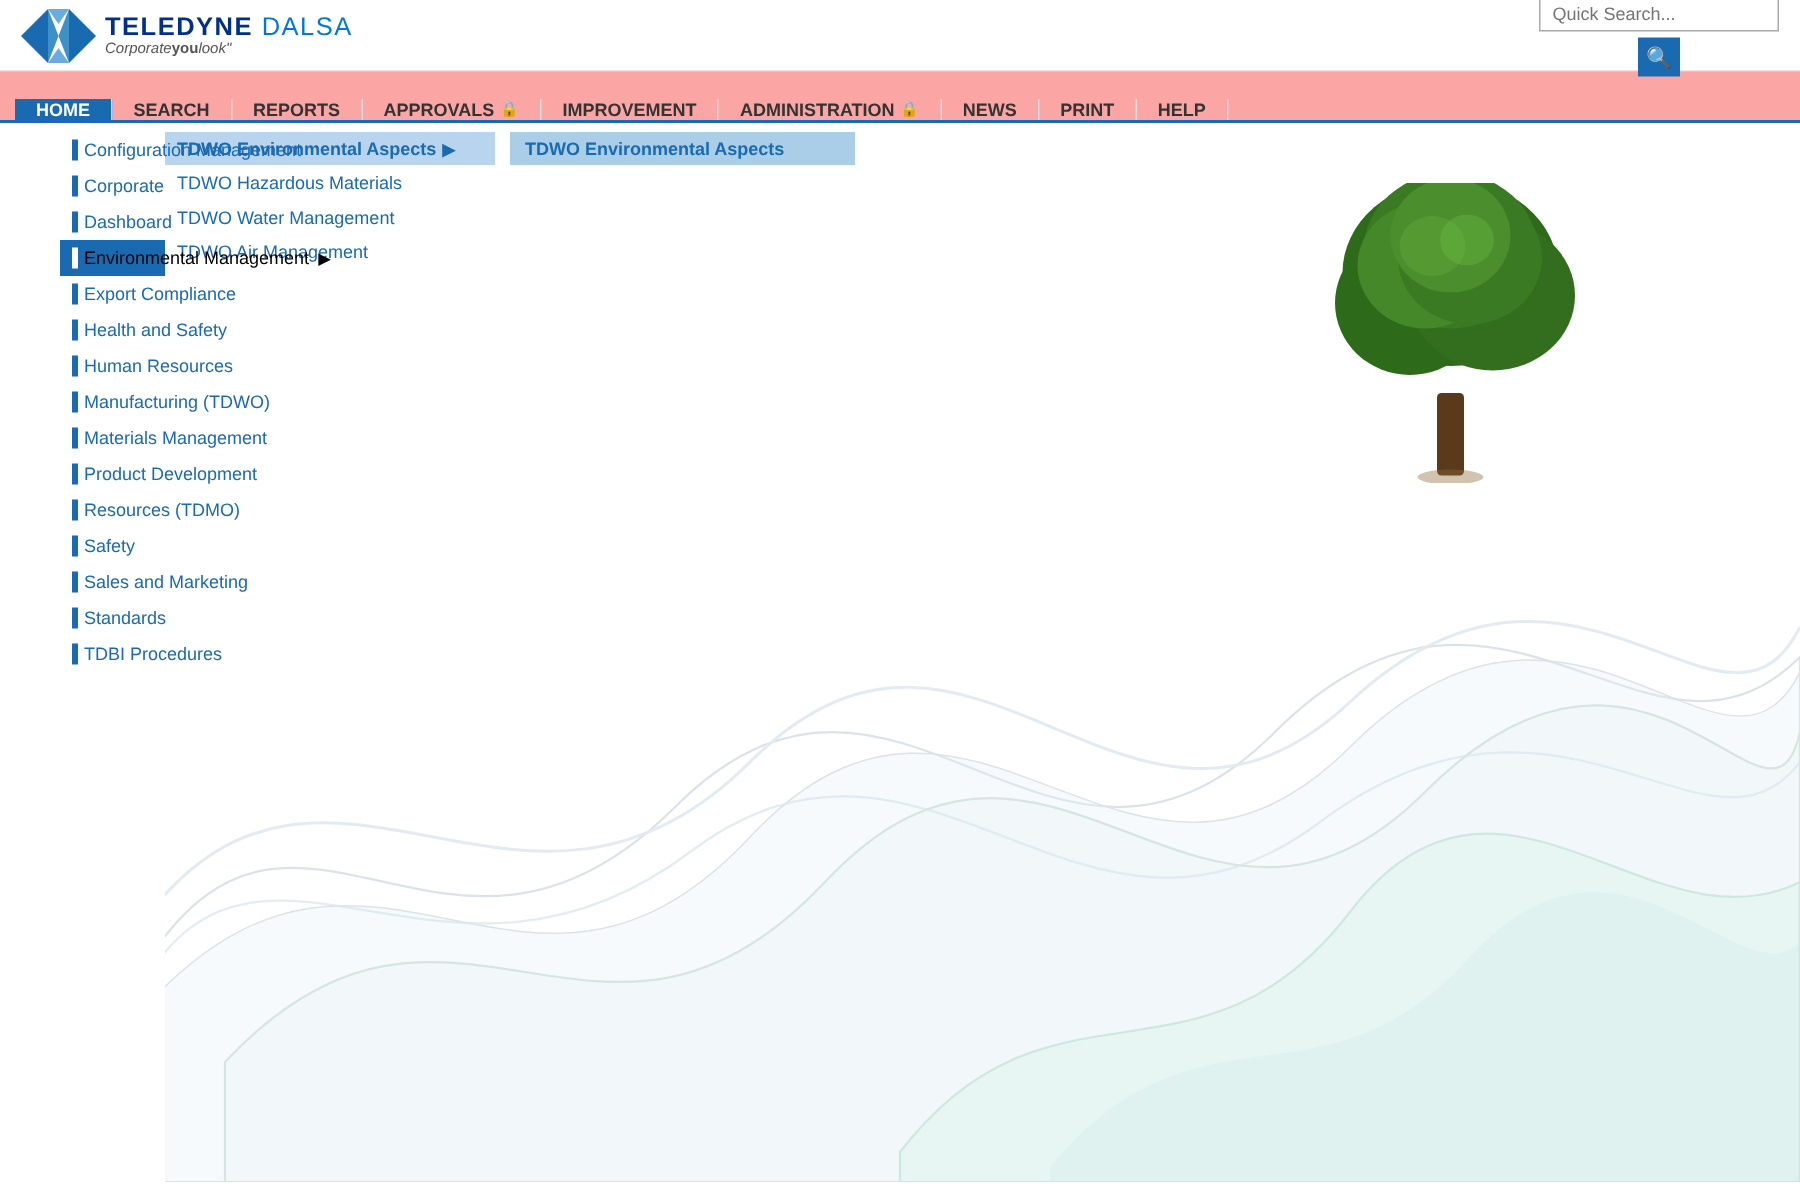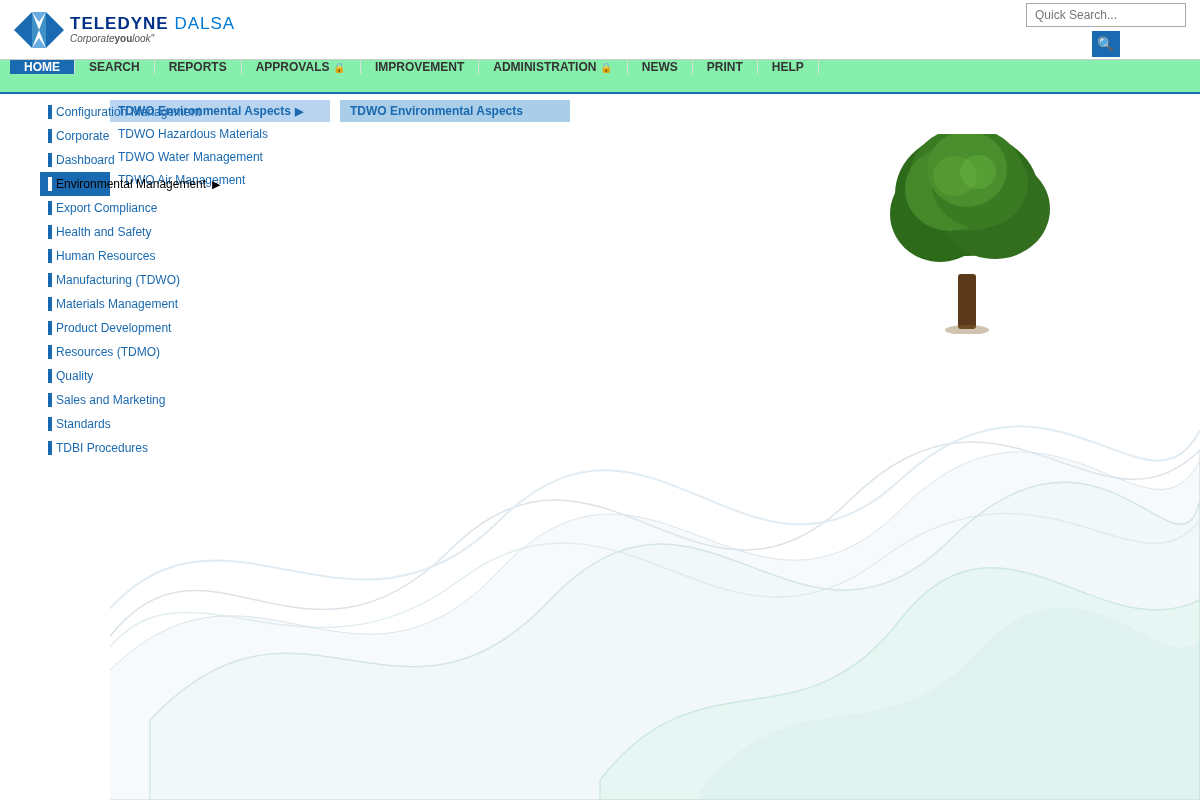--- a/index.html
+++ b/index.html
@@ -5,21 +5,21 @@
     * { margin: 0; padding: 0; box-sizing: border-box; }
     body { font-family: Arial, sans-serif; font-size: 13px; background: #fff; width: 1200px; height: 800px; overflow: hidden; }
 
     
     #header {
       background: #fff;
       border-bottom: 1px solid #ccc;
       display: flex;
       align-items: center;
       padding: 8px 14px;
-      height: 60px;
+      height: 48px;
     }
     #logo-area {
       display: flex;
       align-items: center;
       gap: 6px;
     }
     #logo-icon {
       width: 50px;
       height: 44px;
     }
@@ -70,24 +70,24 @@
       cursor: pointer;
       display: flex;
       align-items: center;
       justify-content: center;
       color: #fff;
       font-size: 14px;
     }
 
     
     #navbar {
-      background: #86efac;
+      background: #fca5a5;
       border-bottom: 2px solid #1a6ab1;
       display: flex;
-      align-items: flex-start;
+      align-items: flex-end;
       height: 34px;
       padding-left: 10px;
     }
     .nav-item {
       padding: 0 14px;
       display: flex;
       align-items: center;
       font-size: 12px;
       font-weight: bold;
       color: #333;
@@ -315,21 +315,21 @@
       <div class="sidebar-item">
         <span class="bar"></span>
         <span>Product Development</span>
       </div>
       <div class="sidebar-item">
         <span class="bar"></span>
         <span>Resources (TDMO)</span>
       </div>
       <div class="sidebar-item">
         <span class="bar"></span>
-        <span>Quality</span>
+        <span>Safety</span>
       </div>
       <div class="sidebar-item">
         <span class="bar"></span>
         <span>Sales and Marketing</span>
       </div>
       <div class="sidebar-item">
         <span class="bar"></span>
         <span>Standards</span>
       </div>
       <div class="sidebar-item">

